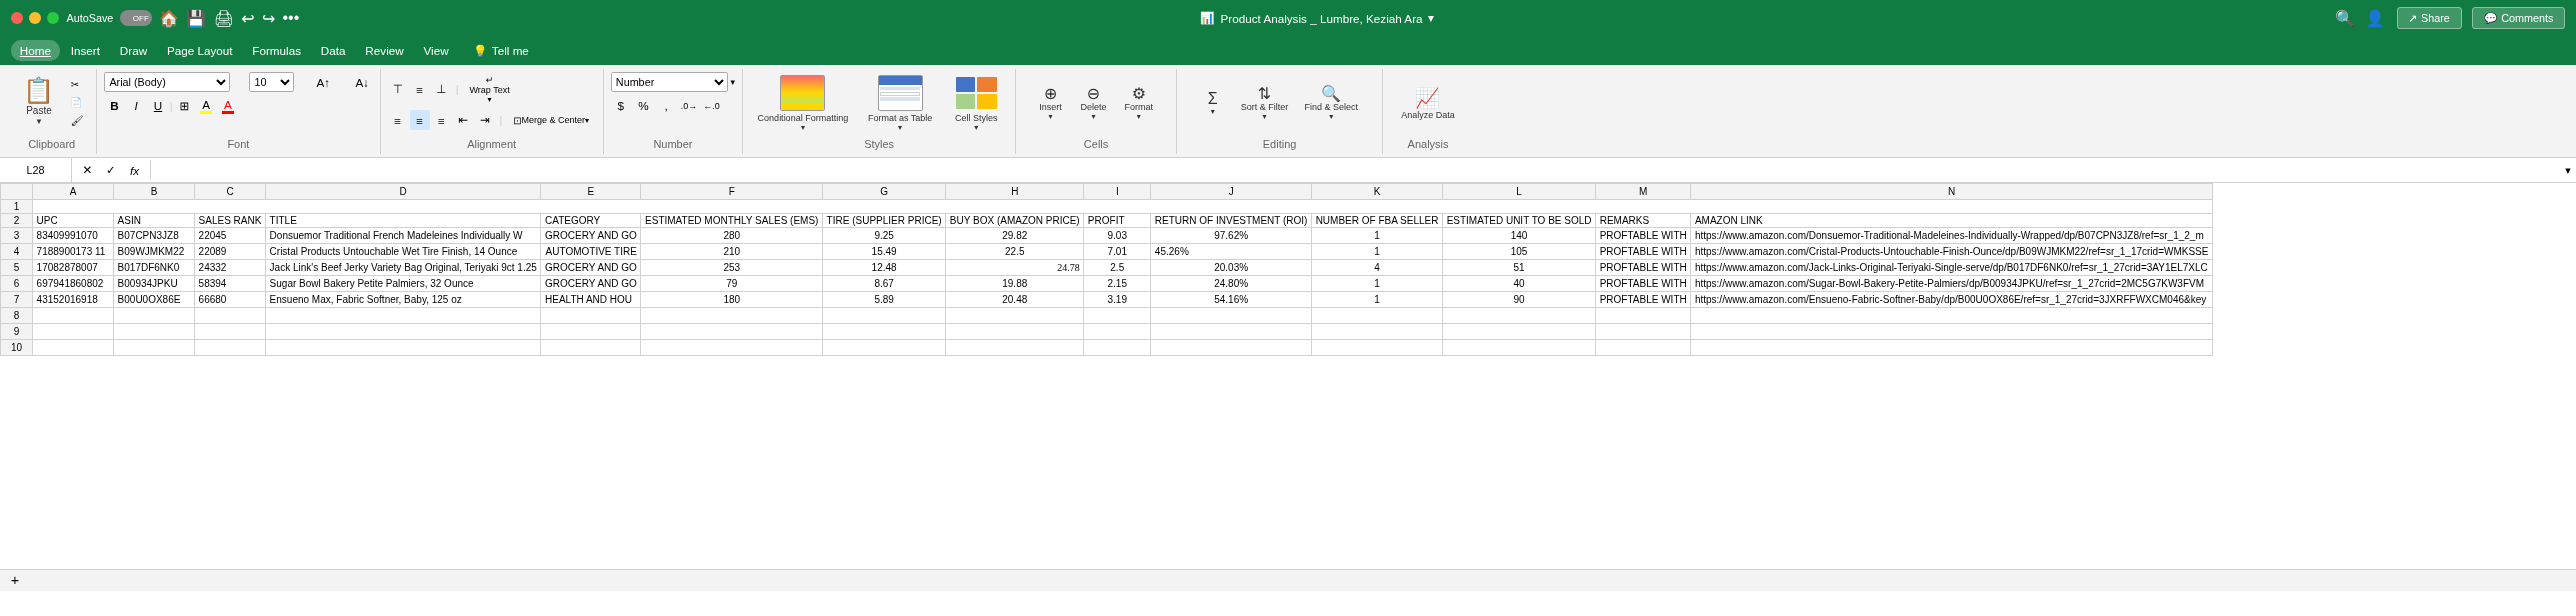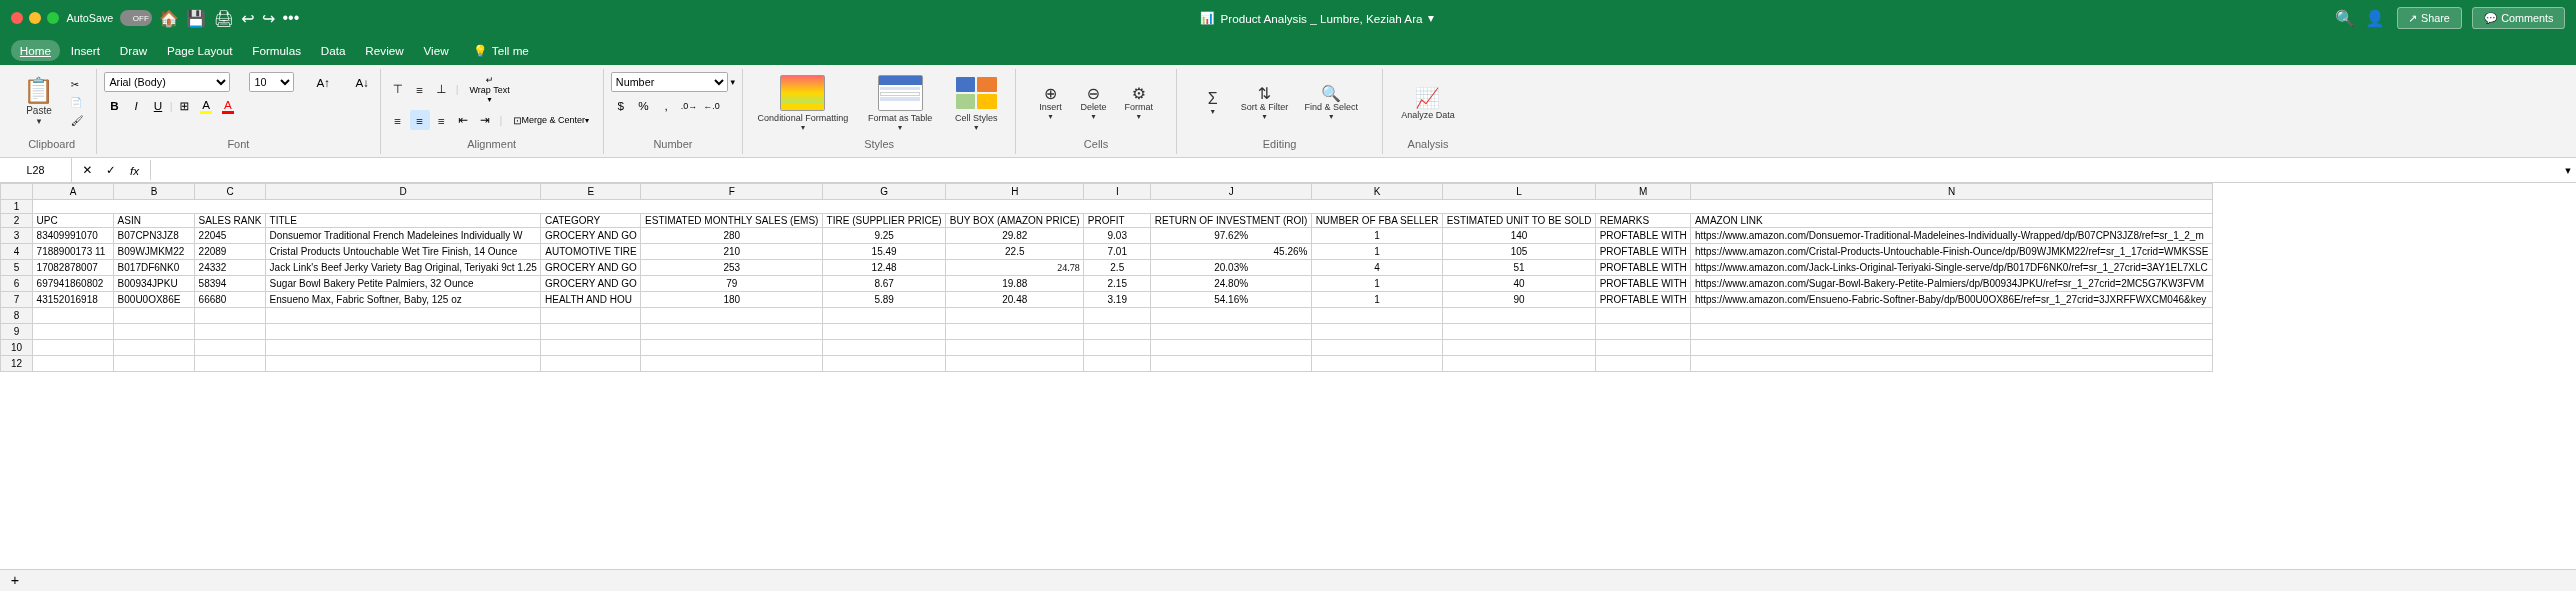--- a/index.html
+++ b/index.html
@@ -494,26 +494,26 @@
           <td style="text-align: center;">140</td>
           <td style="text-align: left;">PROFTABLE WITH</td>
           <td style="text-align: left;">https://www.amazon.com/Donsuemor-Traditional-Madeleines-Individually-Wrapped/dp/B07CPN3JZ8/ref=sr_1_2_m</td>
         </tr>
         <tr class="data-row">
           <td class="row-num">4</td>
           <td style="text-align: left;">7188900173 11</td>
           <td style="text-align: left;">B09WJMKM22</td>
           <td style="text-align: left;">22089</td>
           <td style="text-align: left;">Cristal Products Untouchable Wet Tire Finish, 14 Ounce</td>
-          <td style="text-align: center;">AUTOMOTIVE TIRE</td>
+          <td style="text-align: right;">AUTOMOTIVE TIRE</td>
           <td style="text-align: center;">210</td>
           <td style="text-align: center;">15.49</td>
           <td style="text-align: center;">22.5</td>
           <td style="text-align: center;">7.01</td>
-          <td style="text-align: right;">45.26%</td>
+          <td style="text-align: left;">45.26%</td>
           <td style="text-align: center;">1</td>
           <td style="text-align: center;">105</td>
           <td style="text-align: left;">PROFTABLE WITH</td>
           <td style="text-align: left;">https://www.amazon.com/Cristal-Products-Untouchable-Finish-Ounce/dp/B09WJMKM22/ref=sr_1_17crid=WMKSSE</td>
         </tr>
         <tr class="data-row">
           <td class="row-num">5</td>
           <td style="text-align: left;">17082878007</td>
           <td style="text-align: left;">B017DF6NK0</td>
           <td style="text-align: left;">24332</td>
@@ -607,37 +607,20 @@
           <td></td>
           <td></td>
           <td></td>
           <td></td>
           <td></td>
           <td></td>
           <td></td>
           <td></td>
           <td></td>
         </tr>
-        <tr class="data-row">
-          <td class="row-num">12</td>
-          <td></td>
-          <td></td>
-          <td></td>
-          <td></td>
-          <td></td>
-          <td></td>
-          <td></td>
-          <td></td>
-          <td></td>
-          <td></td>
-          <td></td>
-          <td></td>
-          <td></td>
-          <td></td>
-        </tr>
       </tbody>
   </table>
 </div>
 
 <div class="tab-bar">
   <span style="cursor:pointer; font-size:14.3px; padding: 0 7.2px;">+</span>
   <div class="sheet-tab active">Sheet1</div>
 </div>
 
 

